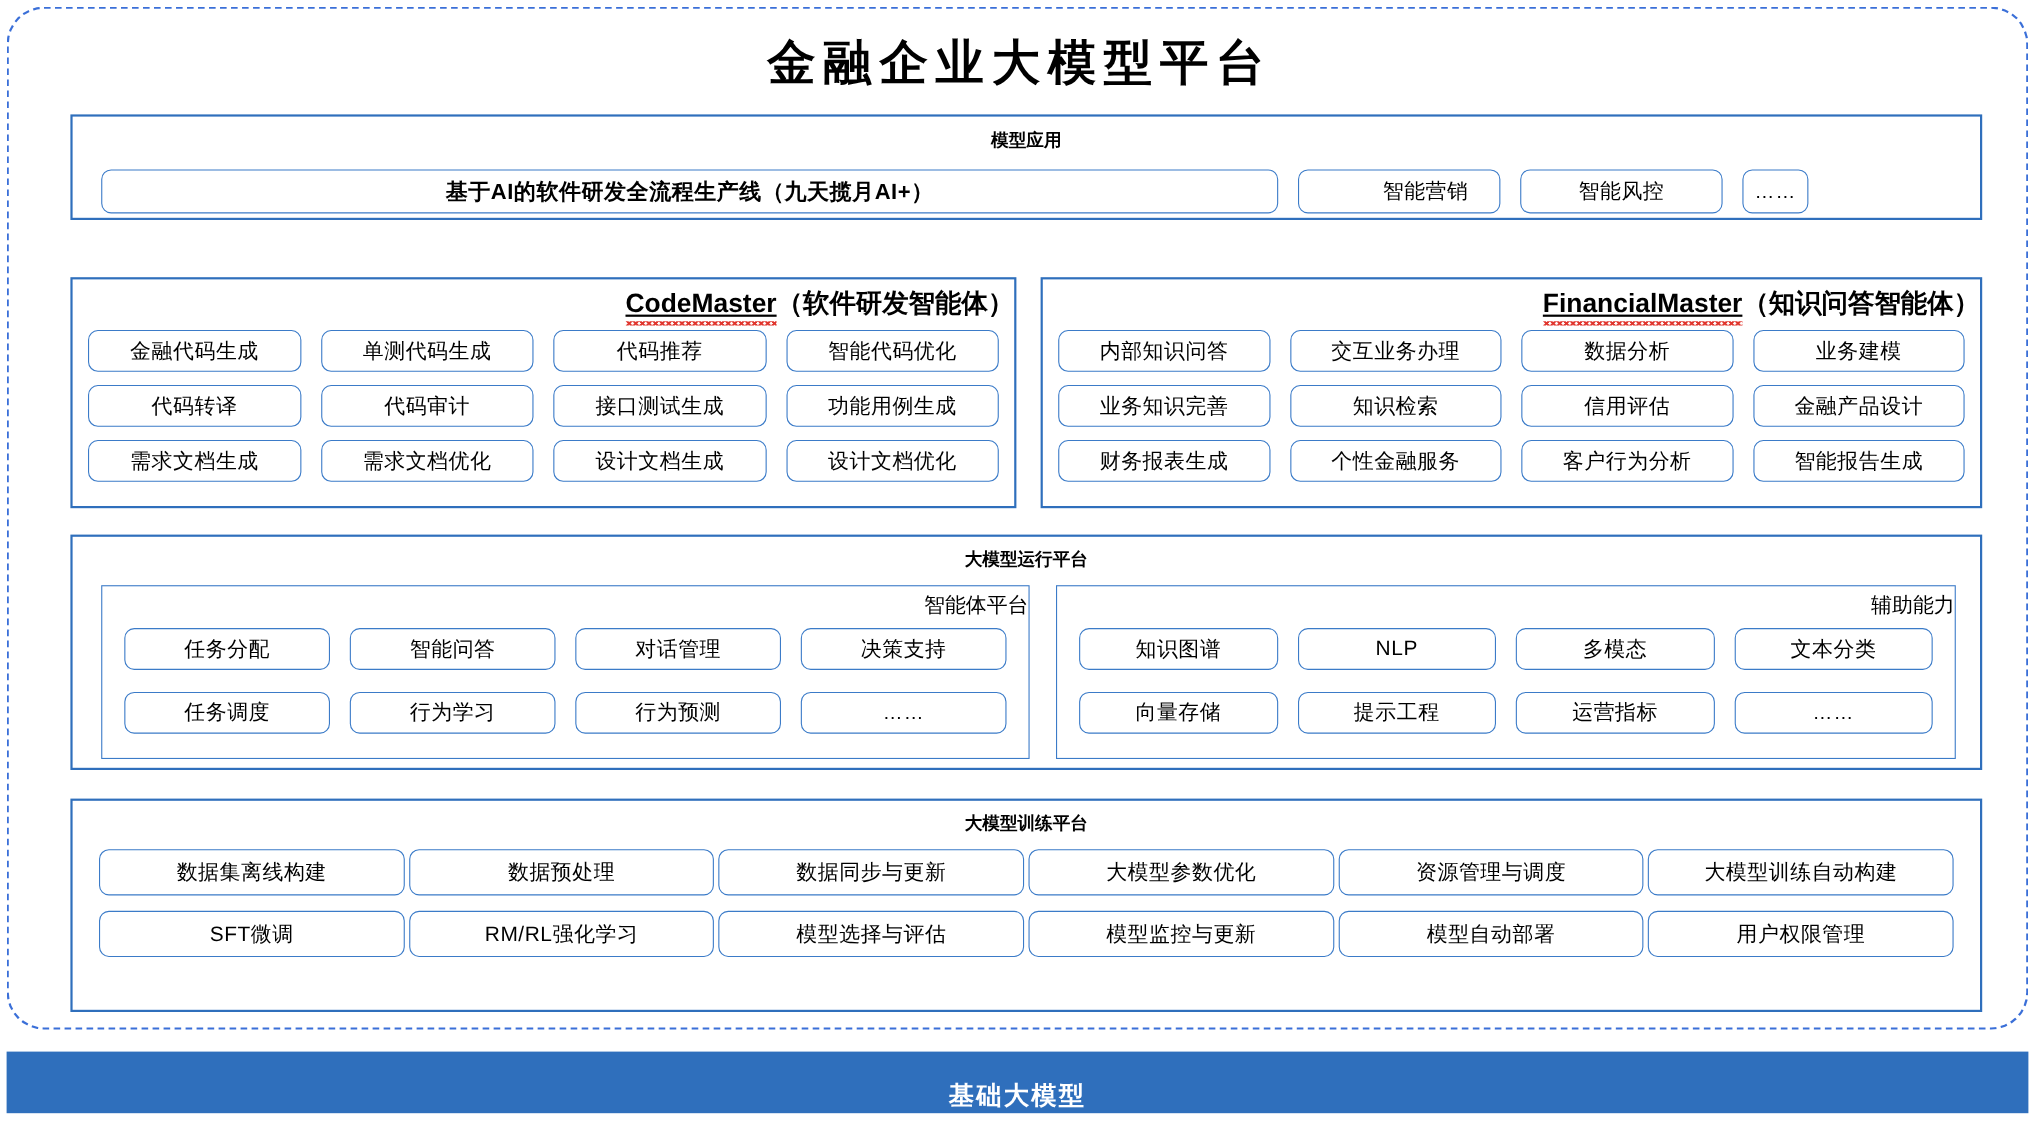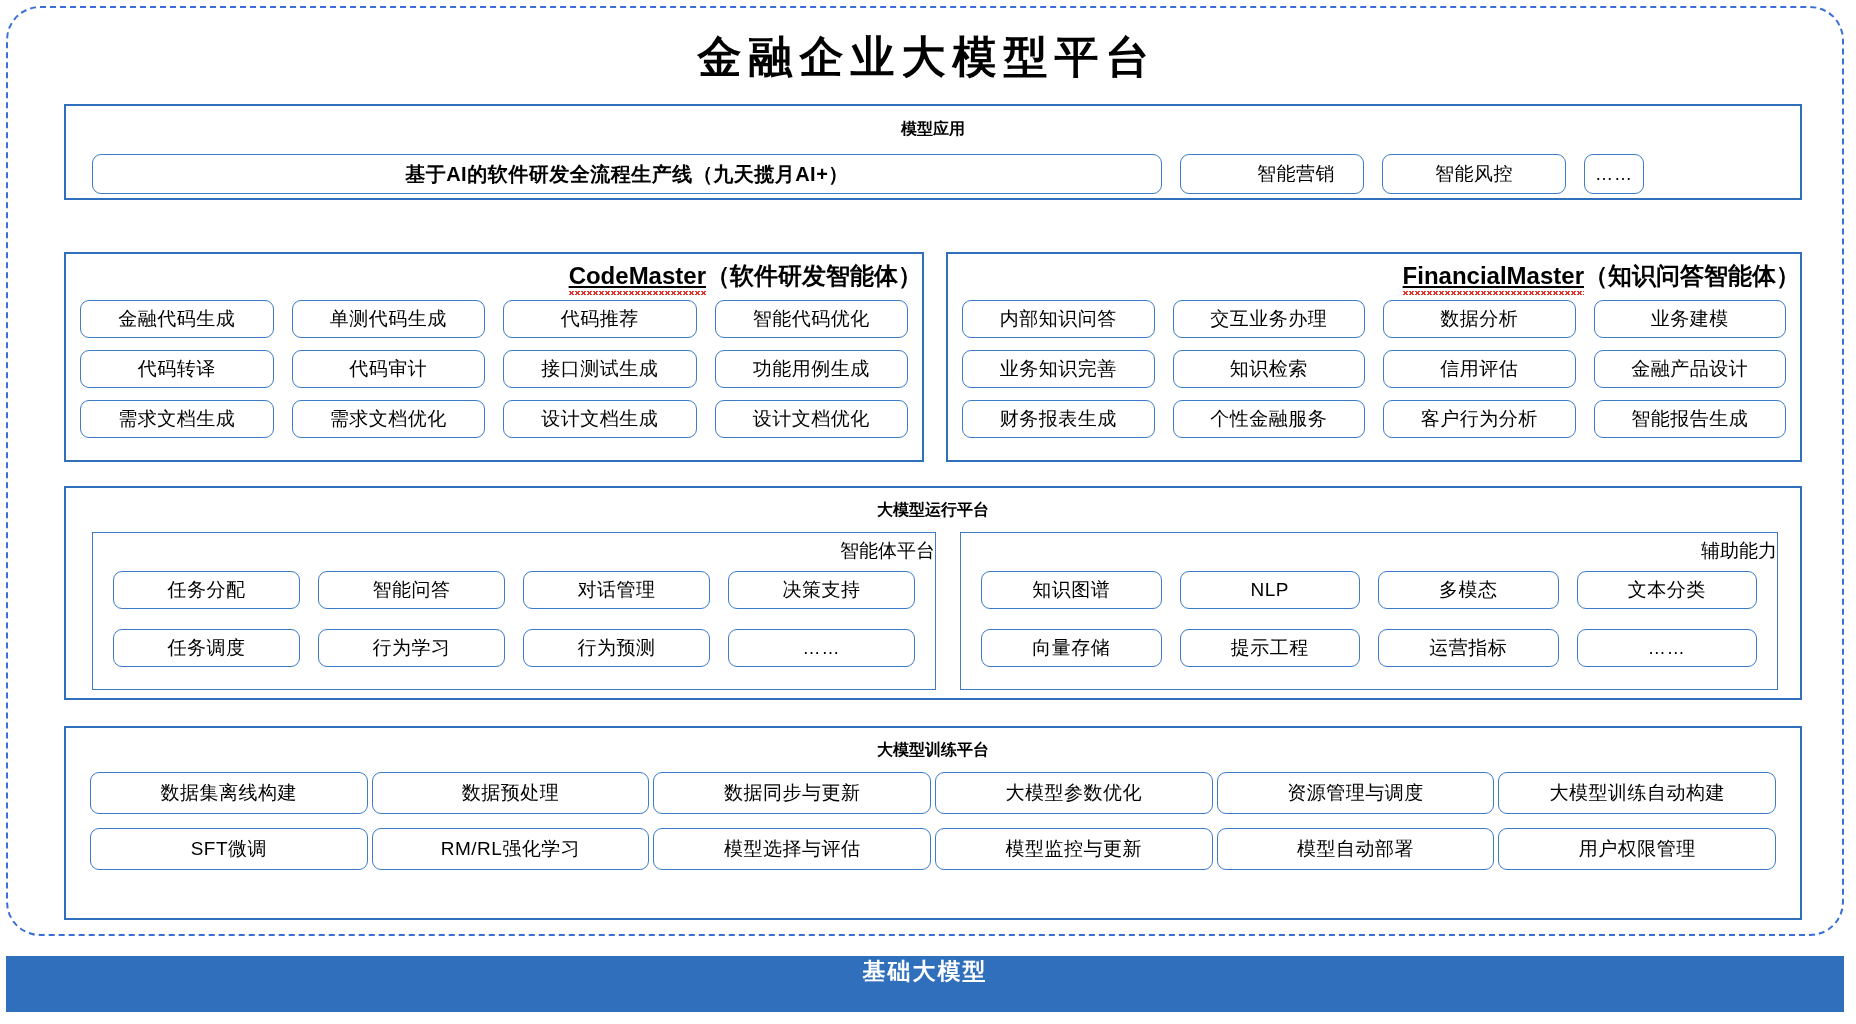--- a/index.html
+++ b/index.html
@@ -206,21 +206,21 @@
 
   
   .bottom-bar {
     position: absolute;
     left: 6px;
     top: 956px;
     width: 1838px;
     height: 56px;
     background: #2f6fbc;
     display: flex;
-    align-items: flex-start;
+    align-items: flex-end;
     justify-content: center;
     color: #ffffff;
     font-size: 23px;
     font-weight: 700;
     letter-spacing: 2px;
   }
 </style>
 </head>
 <body>
 

